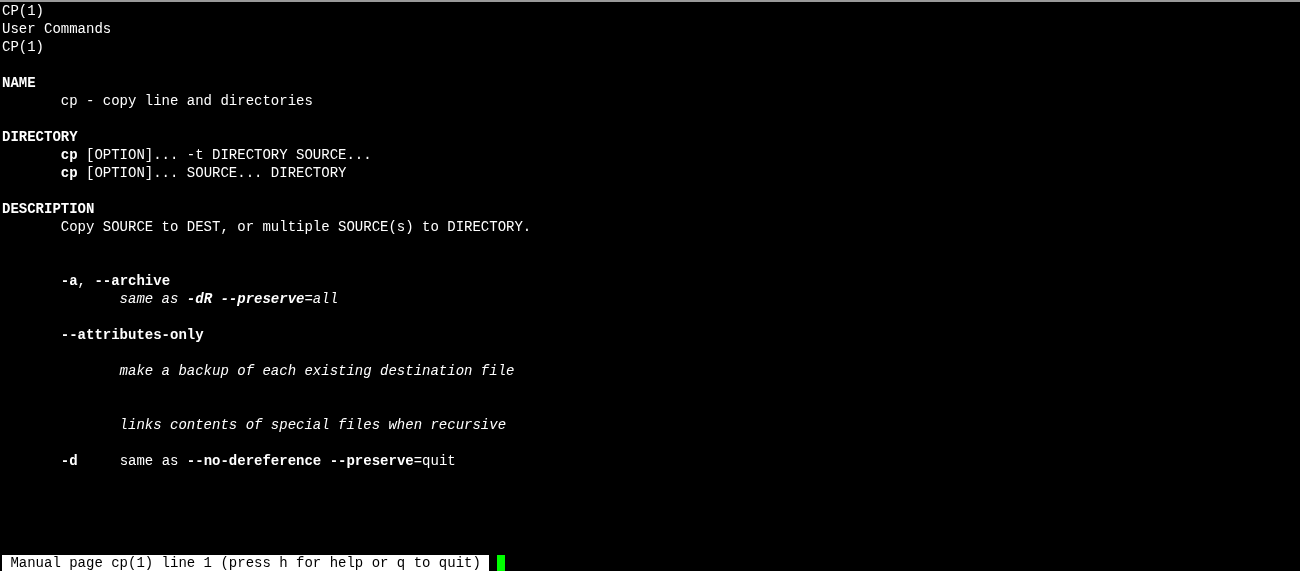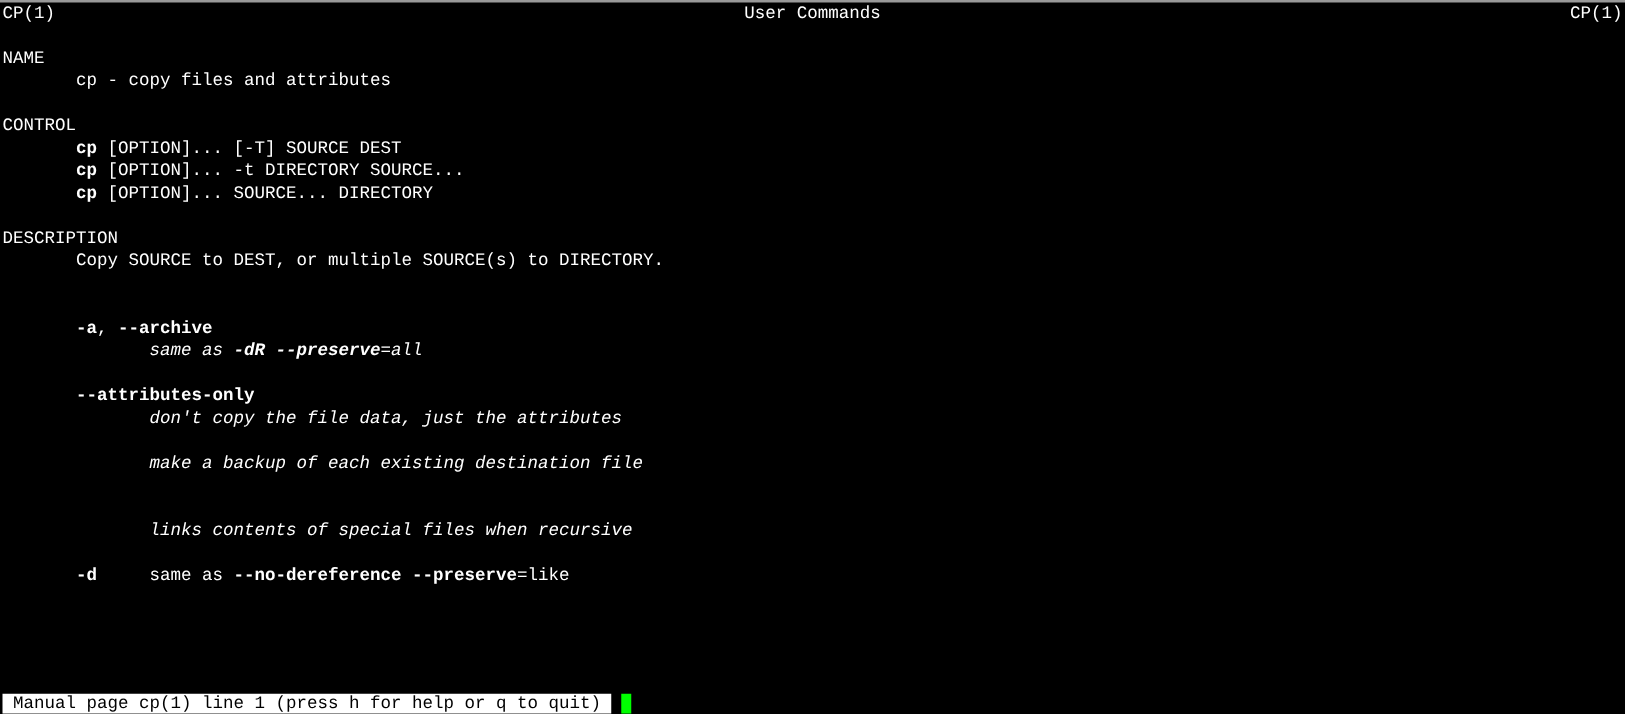--- a/index.html
+++ b/index.html
@@ -14,28 +14,29 @@
     font-size: 14px;
     line-height: 18px;
     width: 1300px;
     height: 571px;
     overflow: hidden;
     position: relative;
     border-top: 2px solid #999;
   }
   .header-row {
     display: flex;
-    justify-content: space-between;
+    justify-content: center;
     padding: 0 2px;
+    flex-direction: column;
   }
   .content {
     padding: 0 2px;
   }
   .section-head {
-    font-weight: normal;
+    font-weight: bold;
   }
   .indent1 {
     padding-left: 7ch;
   }
   .indent2 {
     padding-left: 14ch;
     font-style: italic;
   }
   .blank {
     height: 18px;
@@ -70,49 +71,47 @@
 <div class="header-row">
   <span>CP(1)</span>
   <span>User Commands</span>
   <span>CP(1)</span>
 </div>
 
 <div class="content">
   <div class="blank"></div>
 
   <div class="section-head">NAME</div>
-  <div class="indent1">cp - copy files and attributes</div>
+  <div class="indent1">cp - copy line and directories</div>
 
   <div class="blank"></div>
 
-  <div class="section-head">CONTROL</div>
-  <div class="indent1"><span class="b">cp</span><span> [OPTION]... [-T] SOURCE DEST</span></div>
+  <div class="section-head">DIRECTORY</div>
   <div class="indent1"><span class="b">cp</span><span> [OPTION]... -t DIRECTORY SOURCE...</span></div>
   <div class="indent1"><span class="b">cp</span><span> [OPTION]... SOURCE... DIRECTORY</span></div>
 
   <div class="blank"></div>
 
   <div class="section-head">DESCRIPTION</div>
   <div class="indent1">Copy SOURCE to DEST, or multiple SOURCE(s) to DIRECTORY.</div>
   <div class="blank"></div>
   <div class="blank"></div>
 
   <div class="indent1"><span class="b">-a</span><span>, </span><span class="b">--archive</span></div>
   <div class="indent2"><span>same as </span><span class="b">-dR --preserve</span><span>=all</span></div>
   <div class="blank"></div>
 
   <div class="indent1 b">--attributes-only</div>
-  <div class="indent2">don't copy the file data, just the attributes</div>
   <div class="blank"></div>
 
   <div class="indent2">make a backup of each existing destination file</div>
   <div class="blank"></div>
 
   <div class="blank"></div>
 
   <div class="indent2">links contents of special files when recursive</div>
   <div class="blank"></div>
 
-  <div class="indent1"><span class="b">-d</span><span style="white-space:pre;">     </span><span>same as </span><span class="b">--no-dereference --preserve</span><span>=like</span></div>
+  <div class="indent1"><span class="b">-d</span><span style="white-space:pre;">     </span><span>same as </span><span class="b">--no-dereference --preserve</span><span>=quit</span></div>
 </div>
 
 <span class="status-bar">Manual page cp(1) line 1 (press h for help or q to quit)</span>
 <span class="cursor" style="left: 497px;"></span>
 
 </body></html>

